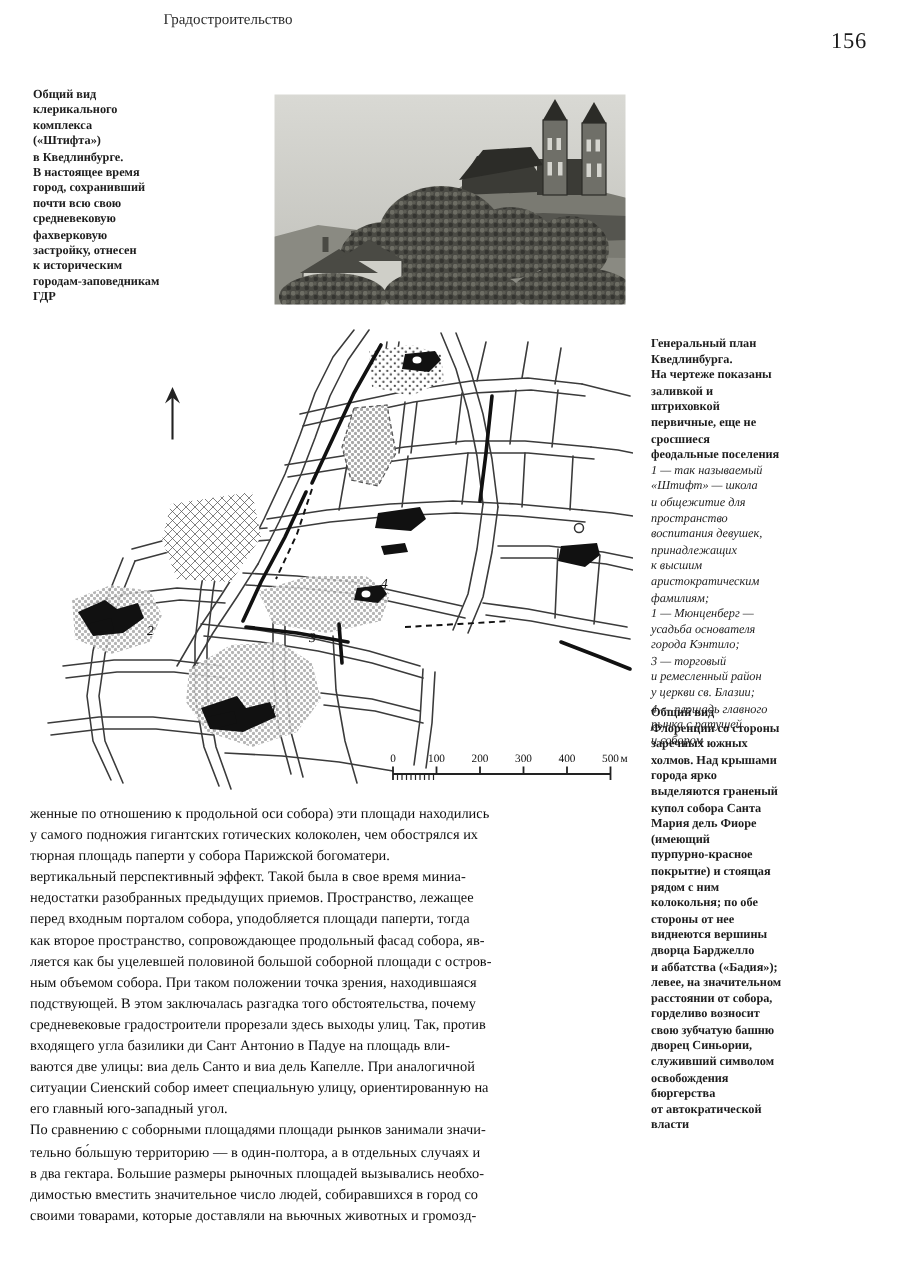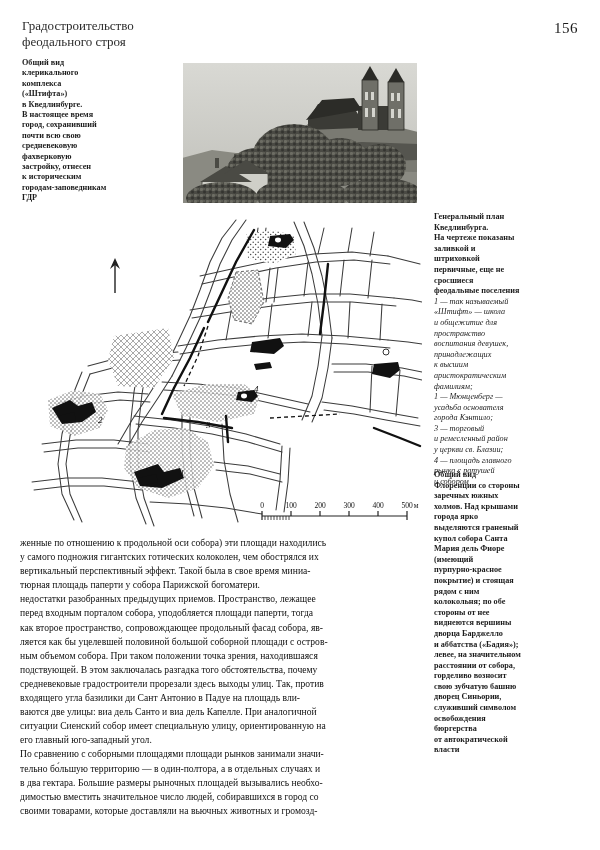--- a/index.html
+++ b/index.html
@@ -8,22 +8,22 @@
     background:#ffffff;
     font-family:"Liberation Serif", serif;
     color:#111;
     position:relative;
     overflow:hidden;
   }
   .page{position:relative;width:600px;height:850px;}
 
   
   .runhead{
-    position:absolute;left:22px;top:18px;width:260px;
-    font-size:13px;line-height:16px;color:#2b2b2b;
+    position:absolute;left:22px;top:6px;width:260px;
+    font-size:10px;line-height:16px;color:#2b2b2b;text-align:center;
   }
   .folio{
     position:absolute;right:22px;top:20px;
     font-size:15px;font-weight:normal;letter-spacing:.5px;color:#1a1a1a;
   }
 
   
   .cap-left{
     position:absolute;left:22px;top:58px;width:150px;
     font-size:8.2px;line-height:10.4px;font-weight:bold;color:#1c1c1c;
@@ -34,21 +34,21 @@
     position:absolute;left:182px;top:62px;width:236px;height:142px;
     overflow:hidden;background:#b9b9b4;
   }
   .photo svg{display:block;}
 
   
   .cap-right{
     position:absolute;left:434px;width:158px;
     font-size:8.2px;line-height:10.6px;font-weight:bold;color:#1c1c1c;
   }
-  .cap-right.one{top:212px;}
+  .cap-right.one{top:224px;}
   .cap-right.two{top:470px;}
   .cap-right .it{font-style:italic;font-weight:normal;}
 
   
   .map{
     position:absolute;left:22px;top:206px;width:400px;height:322px;
     background:#fff;
   }
   .map svg{display:block;}
 
@@ -61,21 +61,20 @@
   .body p{margin:0;}
   .body .line{display:block;white-space:nowrap;}
 </style>
 </head>
 <body>
 
 <div class="page">
 
   <div class="runhead">
     <div>Градостроительство</div>
-    <div>феодального строя</div>
   </div>
   <div class="folio">156</div>
 
   <div class="cap-left" id="capLeft">
       <div>Общий вид</div>
       <div>клерикального</div>
       <div>комплекса</div>
       <div>(«Штифта»)</div>
       <div>в Кведлинбурге.</div>
       <div>В настоящее время</div>
@@ -409,22 +408,22 @@
       <div>освобождения</div>
       <div>бюргерства</div>
       <div>от автократической</div>
       <div>власти</div>
     </div>
 
   <div class="body" id="bodyText">
       <p>
         <span class="line">женные по отношению к продольной оси собора) эти площади находились</span>
         <span class="line">у самого подножия гигантских готических колоколен, чем обострялся их</span>
+        <span class="line">тюрная площадь паперти у собора Парижской богоматери.</span>
         <span class="line">вертикальный перспективный эффект. Такой была в свое  время  миниа-</span>
-        <span class="line">тюрная площадь паперти у собора Парижской богоматери.</span>
       </p>
       <p>
         <span class="line">недостатки разобранных предыдущих приемов. Пространство, лежащее</span>
         <span class="line">перед входным порталом собора, уподобляется  площади  паперти,  тогда</span>
         <span class="line">как второе пространство, сопровождающее продольный фасад собора, яв-</span>
         <span class="line">ляется как бы уцелевшей половиной большой соборной площади с остров-</span>
         <span class="line">ным объемом собора. При таком положении точка зрения, находившаяся</span>
         <span class="line">подствующей. В этом заключалась разгадка того обстоятельства, почему</span>
         <span class="line">средневековые градостроители прорезали здесь выходы улиц. Так, против</span>
         <span class="line">входящего угла базилики ди Сант Антонио в Падуе на площадь вли-</span>

